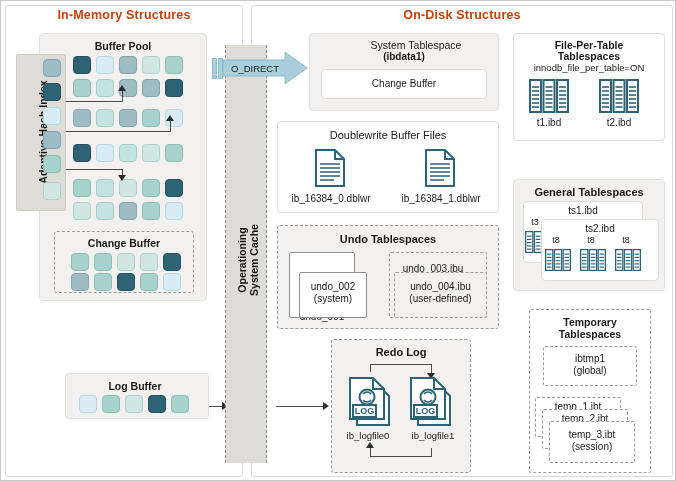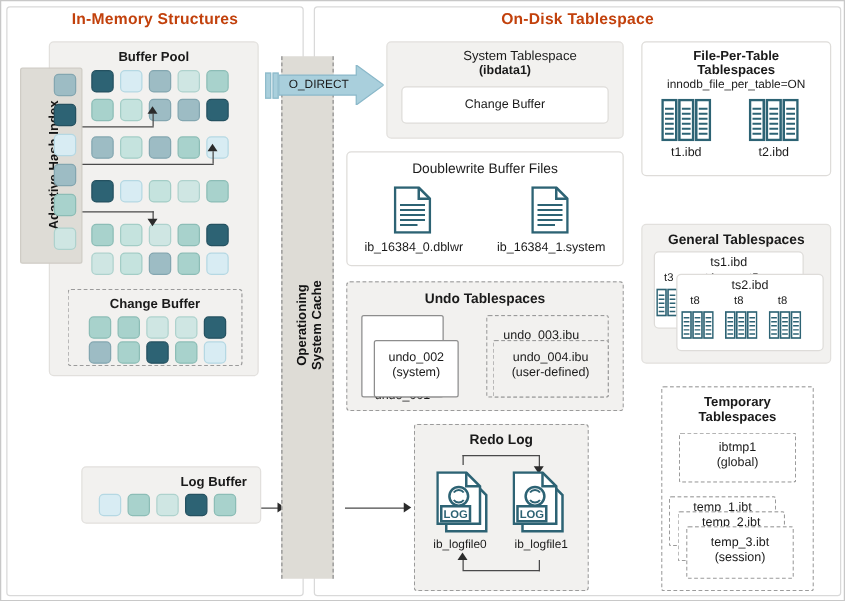--- a/index.html
+++ b/index.html
@@ -156,21 +156,21 @@
 </style>
 </head>
 <body>
 
 <div id="canvas">
 
   <div class="abs panel" style="left:4px;top:4px;width:238px;height:472px;"></div>
   <div class="panel-title" style="left:4px;width:238px;top:7px;">In-Memory Structures</div>
 
   <div class="abs panel" style="left:250px;top:4px;width:422px;height:472px;"></div>
-  <div class="panel-title" style="left:250px;width:422px;top:7px;">On-Disk Tablespace</div>
+  <div class="panel-title" style="left:250px;width:422px;top:7px;">On-Disk Structures</div>
 
   <div class="abs grp" style="left:38px;top:32px;width:168px;height:268px;"></div>
   <div class="hdr" style="left:38px;width:168px;top:39px;">Buffer Pool</div>
 
   <div class="cellrow" style="left:72px;top:55px;">
     <div class="cell c-dark"></div>
     <div class="cell c-ice"></div>
     <div class="cell c-mid"></div>
     <div class="cell c-pale"></div>
     <div class="cell c-teal"></div>
@@ -245,21 +245,21 @@
   </div>
   <div class="cellrow" style="left:70px;top:272px;">
     <div class="cell c-mid"></div>
     <div class="cell c-teal"></div>
     <div class="cell c-dark"></div>
     <div class="cell c-teal"></div>
     <div class="cell c-ice"></div>
   </div>
 
   <div class="abs grp" style="left:64px;top:372px;width:144px;height:46px;"></div>
-  <div class="hdr" style="left:64px;width:140px;top:379px;padding-left:36px;">Log Buffer</div>
+  <div class="hdr" style="left:64px;width:140px;top:379px;">Log Buffer</div>
   <div class="cellrow" style="left:78px;top:394px;">
     <div class="cell c-ice"></div>
     <div class="cell c-teal"></div>
     <div class="cell c-pale"></div>
     <div class="cell c-dark"></div>
     <div class="cell c-teal"></div>
   </div>
 
   <div class="ln-h" style="left:208px;top:405px;width:14px;"></div>
   <div class="arw-right" style="left:221px;top:401px;"></div>
@@ -372,21 +372,21 @@
       <g stroke="#2d6374" stroke-width="1.5">
         <line x1="5" y1="15" x2="25" y2="15"></line>
         <line x1="5" y1="19" x2="25" y2="19"></line>
         <line x1="5" y1="23" x2="25" y2="23"></line>
         <line x1="5" y1="27" x2="25" y2="27"></line>
         <line x1="5" y1="31" x2="19" y2="31"></line>
       </g>
     </svg>
   </div>
   <div class="lbl" style="left:278px;width:104px;top:192px;">ib_16384_0.dblwr</div>
-  <div class="lbl" style="left:388px;width:104px;top:192px;">ib_16384_1.system</div>
+  <div class="lbl" style="left:388px;width:104px;top:192px;">ib_16384_1.dblwr</div>
 
   <div class="abs grp" style="left:512px;top:178px;width:152px;height:112px;"></div>
   <div class="hdr" style="left:512px;width:152px;top:185px;font-size:11px;">General Tablespaces</div>
 
   <div class="abs grp-white" style="left:522px;top:200px;width:120px;height:62px;"></div>
   <div class="lbl" style="left:522px;width:120px;top:204px;">ts1.ibd</div>
   <div class="lbl lbl-sm" style="left:522px;width:24px;top:216px;">t3</div>
   <div class="lbl lbl-sm" style="left:555px;width:24px;top:216px;">t4</div>
   <div class="lbl lbl-sm" style="left:590px;width:24px;top:216px;">t5</div>
   <div class="dbicon" style="left:524px;top:228px;">

